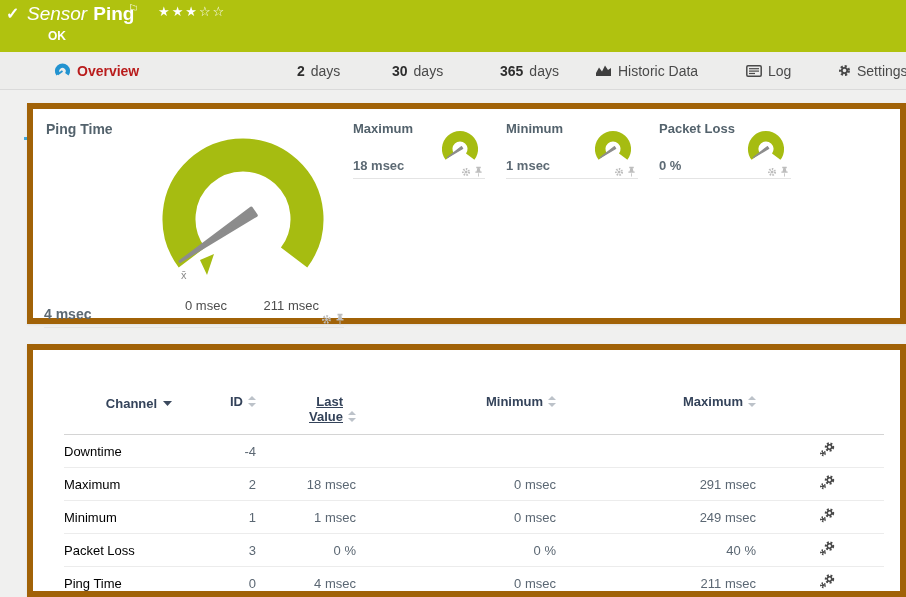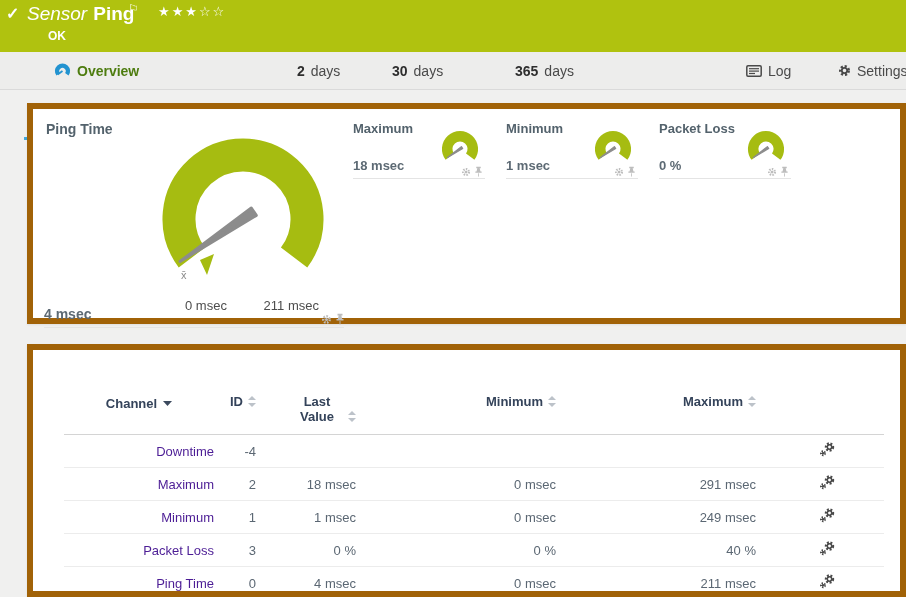--- a/index.html
+++ b/index.html
@@ -25,21 +25,21 @@
   
   .tabbar {
     position:absolute; left:0; top:52px; width:906px; height:38px;
     background:#ededec; border-bottom:1px solid #dadada;
   }
   .tab {
     position:absolute; top:0; height:37px; display:flex; align-items:center; gap:6px;
     font-size:14px; color:#4a4a4a; cursor:pointer; white-space:nowrap;
   }
   .tab .num { font-weight:bold; color:#2e2e2e; }
-  .tab.active { color:#4d7c0f; font-weight:bold; }
+  .tab.active { color:#b91c1c; font-weight:bold; }
   .tab-underline {
     position:absolute; left:24px; top:85px; width:124px; height:3px; background:#41a7da;
   }
   .tab svg { display:block; }
   
   .panel {
     position:absolute; left:27px; width:879px; background:#fff;
     border:6px solid #a16207; box-shadow:0 1px 2px rgba(0,0,0,0.07);
   }
   .panel.gauges { top:103px; height:221px; }
@@ -64,26 +64,26 @@
   
   table.channels {
     margin:30px 0 0 31px; width:820px; border-collapse:collapse; table-layout:fixed;
     font-size:13px;
   }
   table.channels th {
     vertical-align:top; text-align:right; font-weight:bold; color:#34435a;
     padding:14px 0 9px 0; border-bottom:1px solid #d4d4d4; cursor:pointer; white-space:normal;
   }
   table.channels th.ch { text-align:center; }
-  table.channels th .wrapcap { display:inline-block; max-width:52px; text-align:center; }
+  table.channels th .wrapcap { display:inline-block; max-width:52px; text-align:right;text-decoration:underline; }
   table.channels td {
     height:33px; text-align:right; color:#5b6773; border-bottom:1px solid #ececec;
     padding:0; white-space:nowrap;
   }
-  table.channels td.ch { text-align:right; color:#4c1d95; cursor:pointer; }
+  table.channels td.ch { text-align:left; color:#000000; cursor:pointer; }
   table.channels td.act { text-align:right; padding-right:48px; }
   .sorticons { display:inline-block; margin-left:5px; vertical-align:-1px; }
   .sortdesc  { display:inline-block; margin-left:6px; vertical-align:2px; }
 </style>
 </head>
 <body>
 
 <div class="app">
 
   <header class="topbar">
@@ -107,23 +107,31 @@
       <span>Overview</span>
     </div>
     <div class="tab" style="left:297px">
       <span class="num">2</span>
       <span>days</span>
     </div>
     <div class="tab" style="left:392px">
       <span class="num">30</span>
       <span>days</span>
     </div>
-    <div class="tab" style="left:515px">
+    <div class="tab" style="left:500px">
       <span class="num">365</span>
       <span>days</span>
+    </div>
+    <div class="tab" style="left:595px">
+      <span>
+        <svg width="17" height="13" viewBox="0 0 17 13">
+            <path d="M1,12 L1,9 4,3.5 7,7.5 10,1.5 13,6 16,4 16,12 Z" fill="#3f3f3f"></path>
+          </svg>
+      </span>
+      <span>Historic Data</span>
     </div>
     <div class="tab" style="left:746px">
       <span>
         <svg width="16" height="12" viewBox="0 0 16 12">
             <rect x="0.8" y="0.8" width="14.4" height="10.4" rx="1.2" fill="none" stroke="#4a4a4a" stroke-width="1.5"></rect>
             <line x1="3" y1="3.7" x2="13" y2="3.7" stroke="#4a4a4a" stroke-width="1.2"></line>
             <line x1="3" y1="6.1" x2="13" y2="6.1" stroke="#4a4a4a" stroke-width="1.2"></line>
             <line x1="3" y1="8.5" x2="9" y2="8.5" stroke="#4a4a4a" stroke-width="1.2"></line>
           </svg>
       </span>

